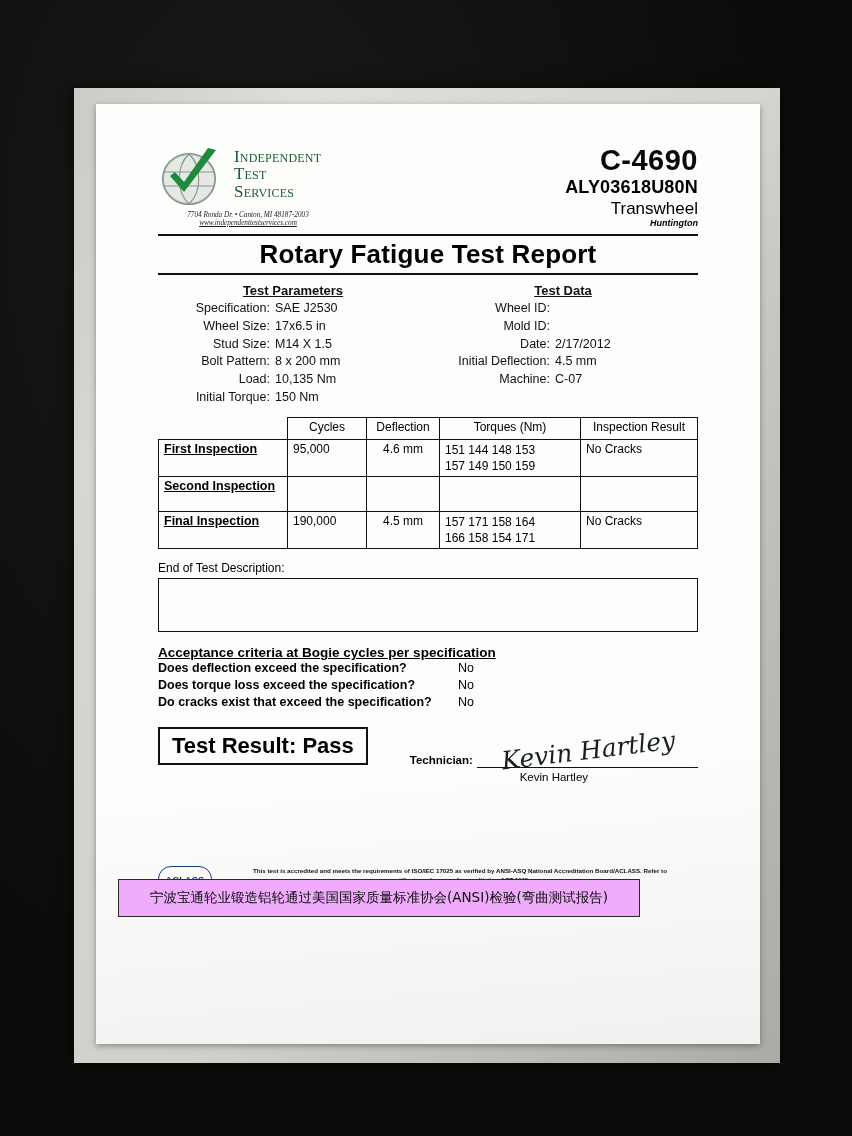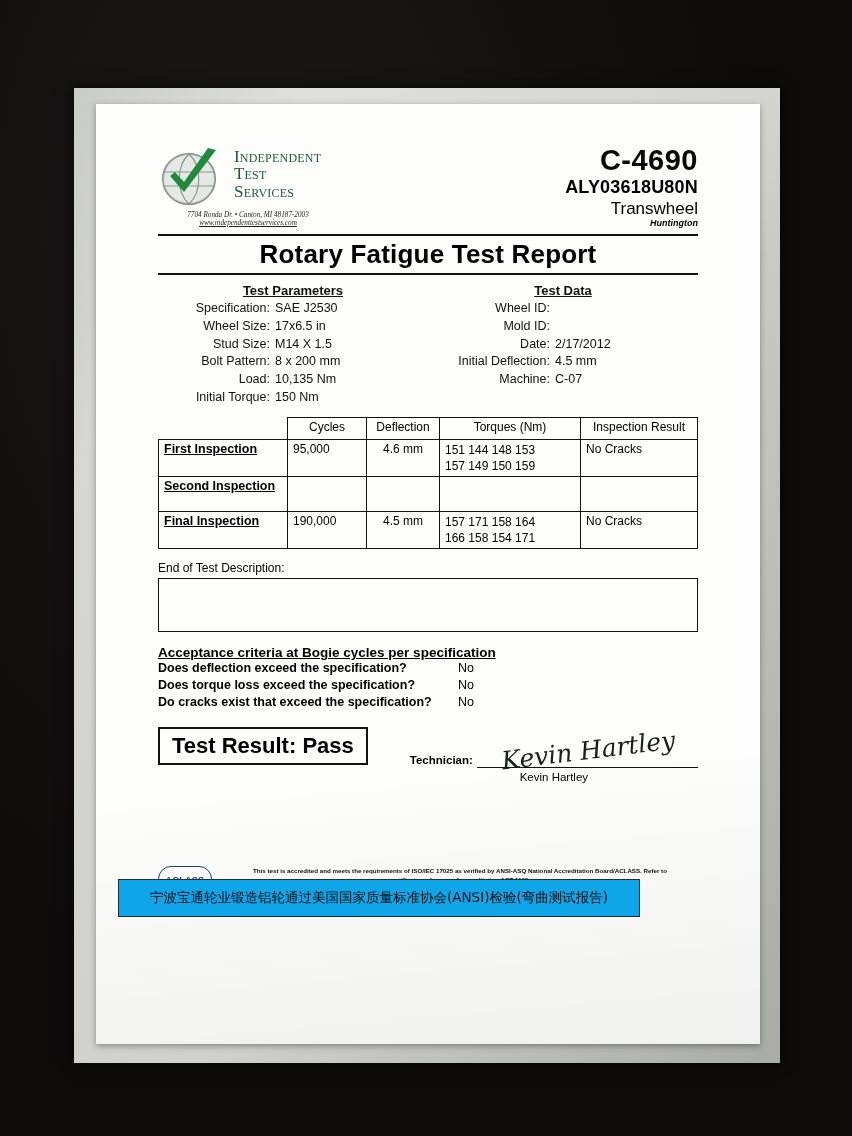--- a/index.html
+++ b/index.html
@@ -114,21 +114,21 @@
 
   
   .foot{position:absolute;left:62px;top:762px;width:540px;display:flex;align-items:flex-start;gap:10px;}
   .aclass{flex:0 0 auto;width:52px;height:26px;border:1.5px solid #15407a;border-radius:13px;display:flex;align-items:center;justify-content:center;color:#15407a;font-size:9px;font-weight:bold;letter-spacing:.3px;}
   .foottxt{font-size:6.2px;line-height:1.5;color:#111;font-weight:bold;text-align:center;flex:1;}
   .foottxt .ital{font-style:italic;font-weight:normal;}
 
   
   .cn{
     position:absolute;left:118px;top:879px;width:520px;height:36px;
-    background:#0ea5e9;border:1px solid #2a2a2a;
+    background:#f0abfc;border:1px solid #2a2a2a;
     display:flex;align-items:center;justify-content:center;
     font-family:"DejaVu Sans", sans-serif;font-size:13.5px;color:#0d0d0d;
   }
 </style>
 </head>
 <body>
 
 <div class="backdrop"></div>
 
 <div class="sleeve"></div>

